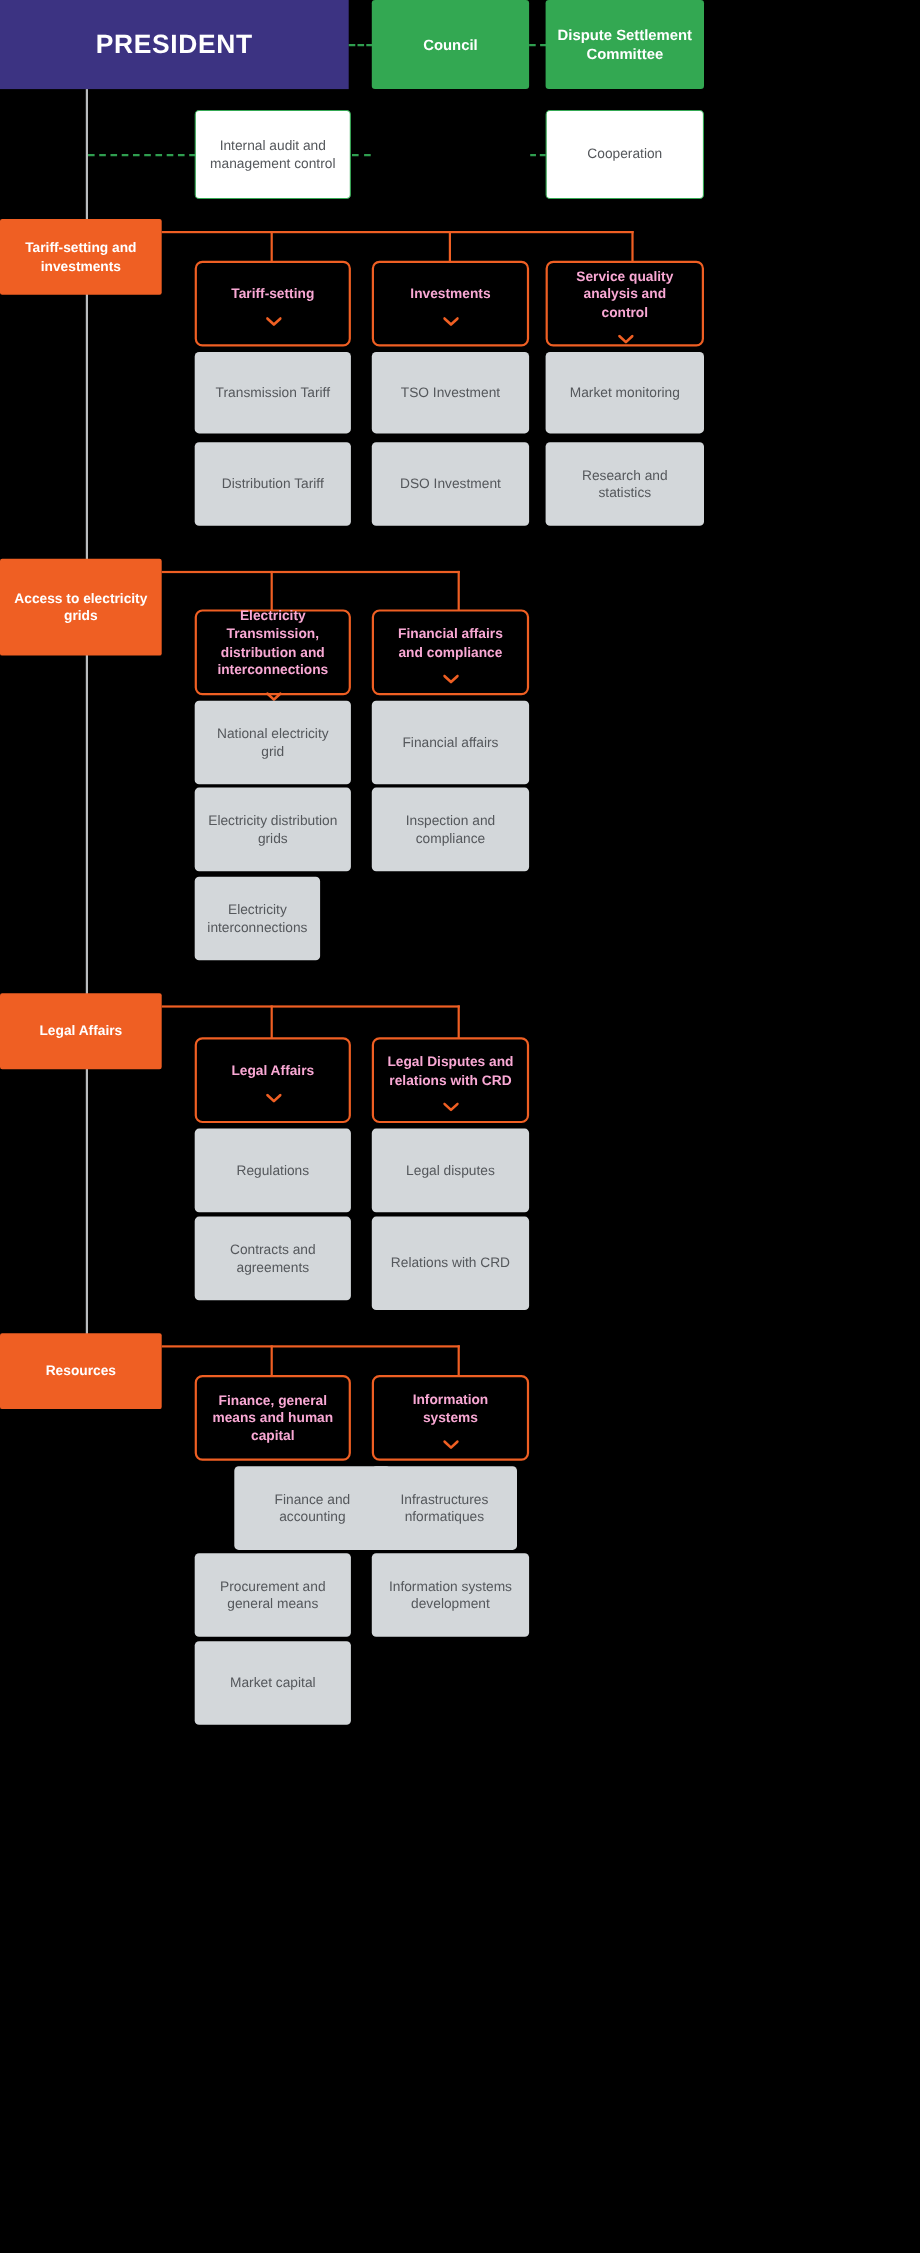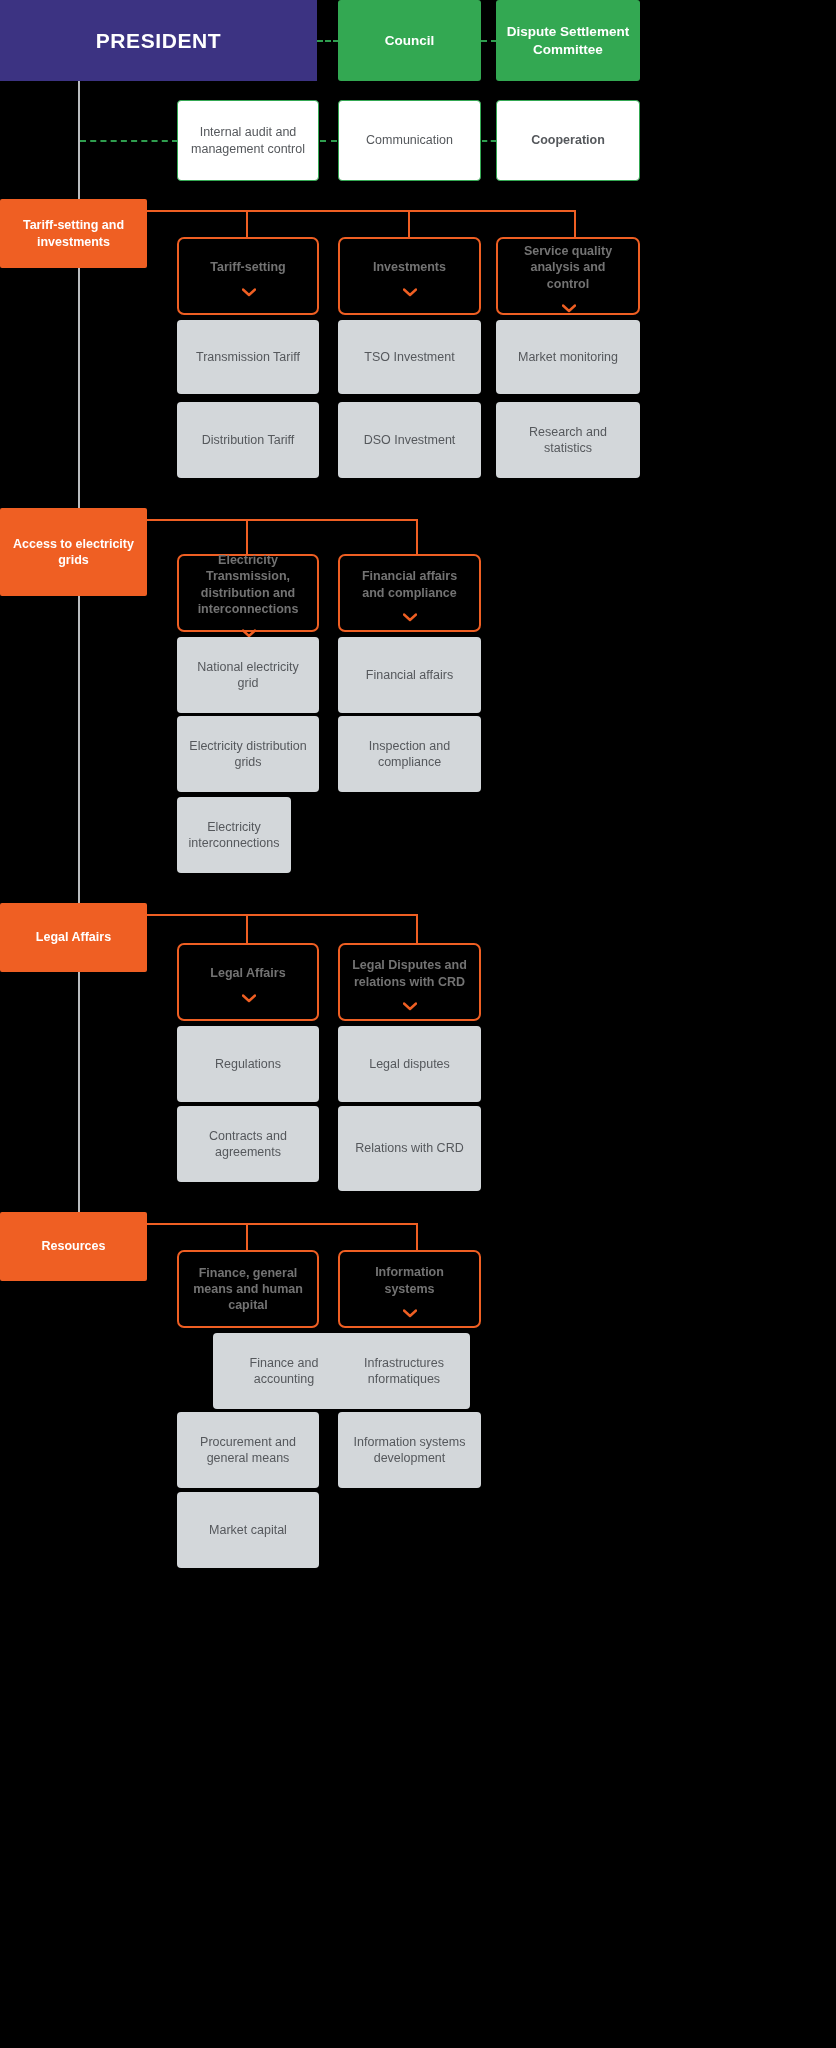--- a/index.html
+++ b/index.html
@@ -24,21 +24,21 @@
     display: flex;
     align-items: center;
     justify-content: center;
     text-align: center;
     line-height: 1.3;
   }
 
   .box-president {
     background: #3c3382;
     color: #ffffff;
-    font-size: 21px;
+    font-size: 24px;
     font-weight: bold;
     letter-spacing: 0.6px;
   }
 
   .box-green {
     background: #34a853;
     background: #33a852;
     color: #ffffff;
     font-size: 13.5px;
     font-weight: bold;
@@ -59,21 +59,21 @@
     background: #ef5f23;
     color: #ffffff;
     font-size: 12.5px;
     font-weight: bold;
     border-radius: 2px;
     padding: 12px 12px;
   }
 
   .box-dept {
     background: #000000;
-    color: #737373;
+    color: #f9a8d4;
     font-size: 12.5px;
     font-weight: bold;
     border: 2px solid #ef5f23;
     border-radius: 7px;
     padding: 0 12px;
     flex-direction: column;
   }
   .box-dept .dept-label { display:block; }
   .box-dept .chev {
     display: block;
@@ -122,27 +122,24 @@
   </div>
 
   <div class="line line-dash-h" style="left:80px; top:140px; width:98px;"></div>
 
   <div class="box box-white" style="left:177px; top:100px; width:142px; height:81px;">
     <span>Internal audit and management control</span>
   </div>
 
   <div class="line line-dash-h" style="left:320px; top:140px; width:17px;"></div>
 
-  <div class="box box-white" style="left:338px; top:100px; width:143px; height:81px;">
-    <span>Communication</span>
-  </div>
 
   <div class="line line-dash-h" style="left:482px; top:140px; width:14px;"></div>
 
-  <div class="box box-white" style="left:496px; top:100px; width:144px; height:81px;font-weight:bold;">
+  <div class="box box-white" style="left:496px; top:100px; width:144px; height:81px;">
     <span>Cooperation</span>
   </div>
 
   <div class="line line-grey" style="left:78px; top:81px; width:1.5px; height:1166px;"></div>
 
   <div class="box box-orange" style="left:0px; top:199px; width:147px; height:69px;">
     <span>Tariff-setting and investments</span>
   </div>
 
   <div class="line line-orange" style="left:147px; top:210px; width:429px; height:2px;"></div>

